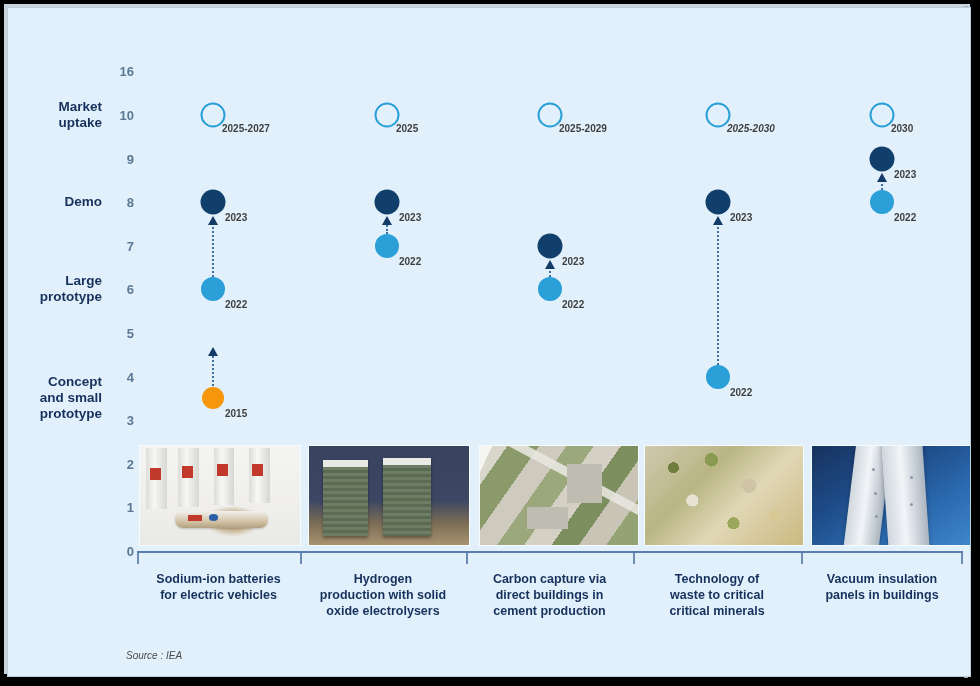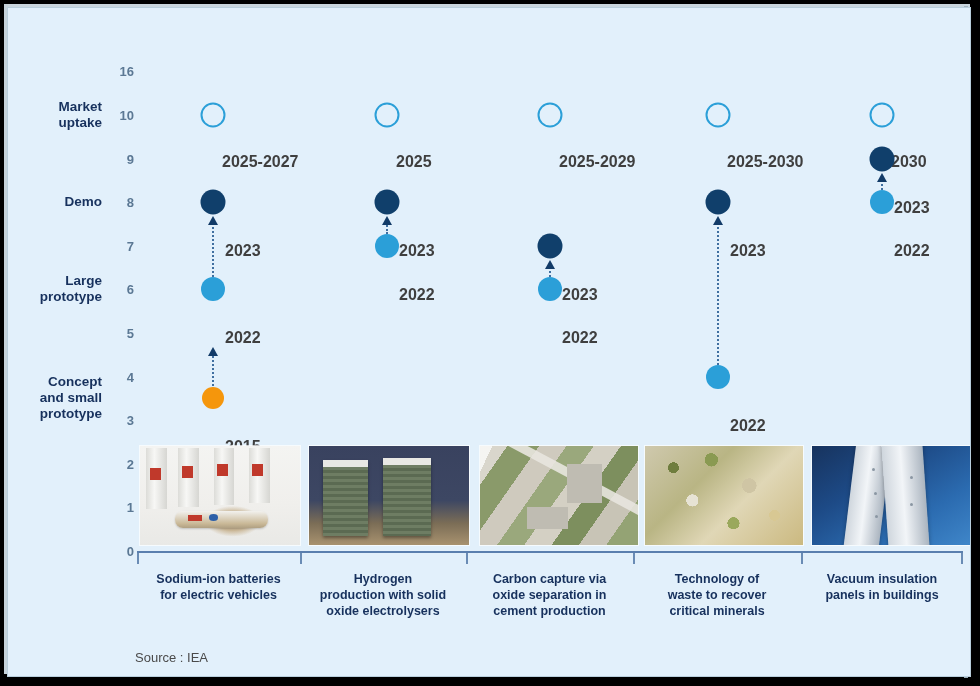--- a/index.html
+++ b/index.html
@@ -57,24 +57,23 @@
   .m-open{
     width:21px;height:21px;background:transparent;
     border:2.5px solid #2b9fd8;
   }
   .m-dark{width:25px;height:25px;background:#103f6b;}
   .m-blue{width:24px;height:24px;background:#2b9fd8;}
   .m-orange{width:22px;height:22px;background:#f5960c;}
 
   .mlabel{
     position:absolute;
-    font-size:16px;font-weight:bold;color:#3f3f3f;
+    font-size:10px;font-weight:bold;color:#3f3f3f;
     white-space:nowrap;
     transform:translateY(-50%);
-    margin-top:34px;
   }
 
   .arrow{
     position:absolute;
     transform:translateX(-50%);
   }
   .arrow .stem{
     position:absolute;left:50%;transform:translateX(-50%);
     width:0;border-left:2px dotted #3f6fa0;
   }
@@ -151,21 +150,21 @@
   
   .xcat{
     position:absolute;
     text-align:center;
     font-size:12.5px;font-weight:bold;color:#17315d;
     line-height:16px;
   }
 
   #source{
     position:absolute;
-    font-size:13px;color:#4a4a4a;margin-left:9px;
+    font-size:10px;font-style:italic;color:#4a4a4a;
   }
 </style>
 </head>
 <body>
 
 <div id="frame">
   <div id="rim-left"></div>
   <div id="rim-top"></div>
   <div id="rim-right"></div>
   <div id="rim-bottom"></div>
@@ -222,21 +221,21 @@
           <div class="mlabel" style="left: 391px; top: 209.2px;">2023</div>
           <div class="marker m-blue" style="left: 379px; top: 237.8px;"></div>
           <div class="mlabel" style="left: 391px; top: 252.8px;">2022</div>
           <div class="marker m-open" style="left: 542px; top: 107px;"></div>
           <div class="mlabel" style="left: 551px; top: 120px;">2025-2029</div>
           <div class="marker m-dark" style="left: 542px; top: 237.8px;"></div>
           <div class="mlabel" style="left: 554px; top: 252.8px;">2023</div>
           <div class="marker m-blue" style="left: 542px; top: 281.4px;"></div>
           <div class="mlabel" style="left: 554px; top: 296.4px;">2022</div>
           <div class="marker m-open" style="left: 710px; top: 107px;"></div>
-          <div class="mlabel" style="left: 719px; top: 120px;">2025-2030</div>
+          <div class="mlabel" style="left: 719px; top: 120px; font-style: italic;">2025-2030</div>
           <div class="marker m-dark" style="left: 710px; top: 194.2px;"></div>
           <div class="mlabel" style="left: 722px; top: 209.2px;">2023</div>
           <div class="marker m-blue" style="left: 710px; top: 368.6px;"></div>
           <div class="mlabel" style="left: 722px; top: 383.6px;">2022</div>
           <div class="marker m-open" style="left: 874px; top: 107px;"></div>
           <div class="mlabel" style="left: 883px; top: 120px;">2030</div>
           <div class="marker m-dark" style="left: 874px; top: 150.6px;"></div>
           <div class="mlabel" style="left: 886px; top: 165.6px;">2023</div>
           <div class="marker m-blue" style="left: 874px; top: 194.2px;"></div>
           <div class="mlabel" style="left: 886px; top: 209.2px;">2022</div>
@@ -325,26 +324,26 @@
             <div>Sodium-ion batteries</div>
             <div>for electric vehicles</div>
           </div>
           <div class="xcat" style="left: 292px; width: 166px; top: 563px;">
             <div>Hydrogen</div>
             <div>production with solid</div>
             <div>oxide electrolysers</div>
           </div>
           <div class="xcat" style="left: 458px; width: 167px; top: 563px;">
             <div>Carbon capture via</div>
-            <div>oxide separation in</div>
+            <div>direct buildings in</div>
             <div>cement production</div>
           </div>
           <div class="xcat" style="left: 625px; width: 168px; top: 563px;">
             <div>Technology of</div>
-            <div>waste to recover</div>
+            <div>waste to critical</div>
             <div>critical minerals</div>
           </div>
           <div class="xcat" style="left: 793px; width: 162px; top: 563px;">
             <div>Vacuum insulation</div>
             <div>panels in buildings</div>
           </div>
         </div>
     </div>
 
     <div id="source" style="left: 118px; top: 642px;">Source : IEA</div>

